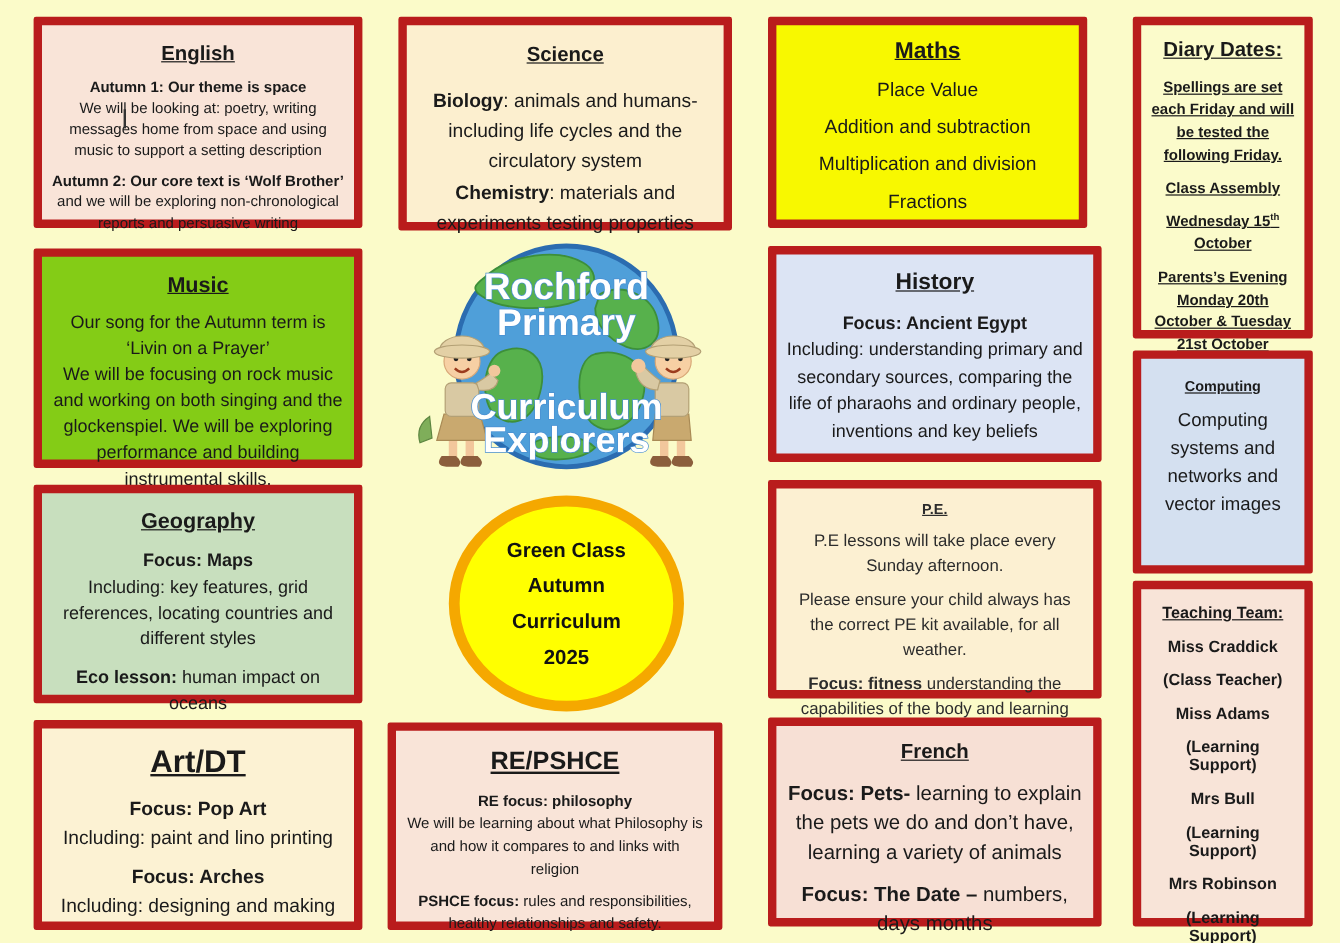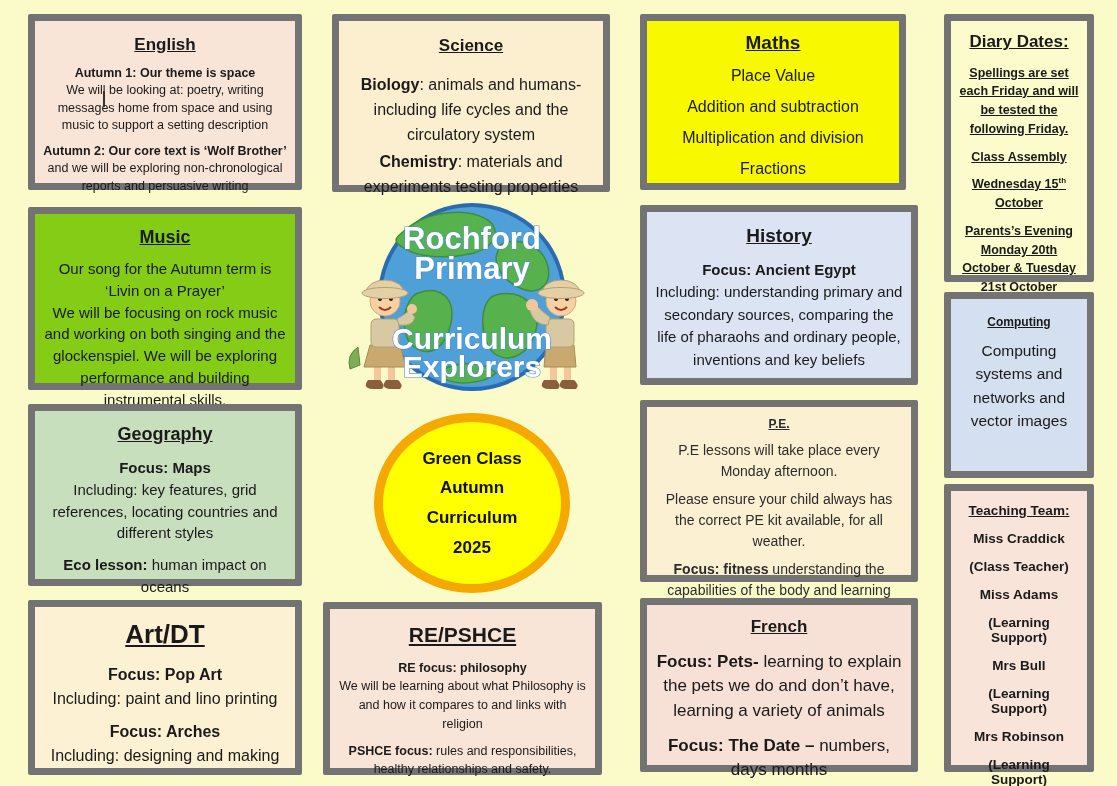--- a/index.html
+++ b/index.html
@@ -3,21 +3,21 @@
 <meta charset="utf-8">
 <style>
   html,body { margin:0; padding:0; }
   body { font-family:"Liberation Sans", sans-serif; }
   .board {
     position:relative; width:1117px; height:786px;
     background:#FBFBC9; overflow:hidden;
   }
   .box {
     position:absolute; box-sizing:border-box;
-    border:7px solid #737373; border-radius:2px;
+    border:7px solid #b91c1c; border-radius:2px;
     text-align:center; color:#1a1a1a; padding:2px 8px;
   }
   .box h2 { font-size:18px; font-weight:bold; text-decoration:underline; margin:8px 0 4px; }
   .box p { margin:8px 0; }
   b { font-weight:bold; }
 
   
   .english   { left:28px;  top:14px;  width:274px; height:176px; background:#F9E4D8; font-size:12.5px; line-height:1.4; }
   .english h2 { font-size:17px; margin-top:10px; }
   .music     { left:28px;  top:207px; width:274px; height:183px; background:#84cc16; font-size:15px; line-height:1.45; }
@@ -213,21 +213,21 @@
   <section class="box history">
     <h2>History</h2>
     <p>
       <b>Focus: Ancient Egypt</b><br>
       <span>Including: understanding primary and secondary sources, comparing the life of pharaohs and ordinary people, inventions and key beliefs</span>
     </p>
   </section>
 
   <section class="box pe">
     <h2>P.E.</h2>
-    <p>P.E lessons will take place every Monday afternoon.</p>
+    <p>P.E lessons will take place every Sunday afternoon.</p>
     <p>Please ensure your child always has the correct PE kit available, for all weather.</p>
     <p>
       <b>Focus: fitness</b><span> understanding the capabilities of the body and learning how to develop fitness</span>
     </p>
   </section>
 
   <section class="box french">
     <h2>French</h2>
     <p>
       <b>Focus: Pets-</b><span> learning to explain the pets we do and don’t have, learning a variety of animals</span>

